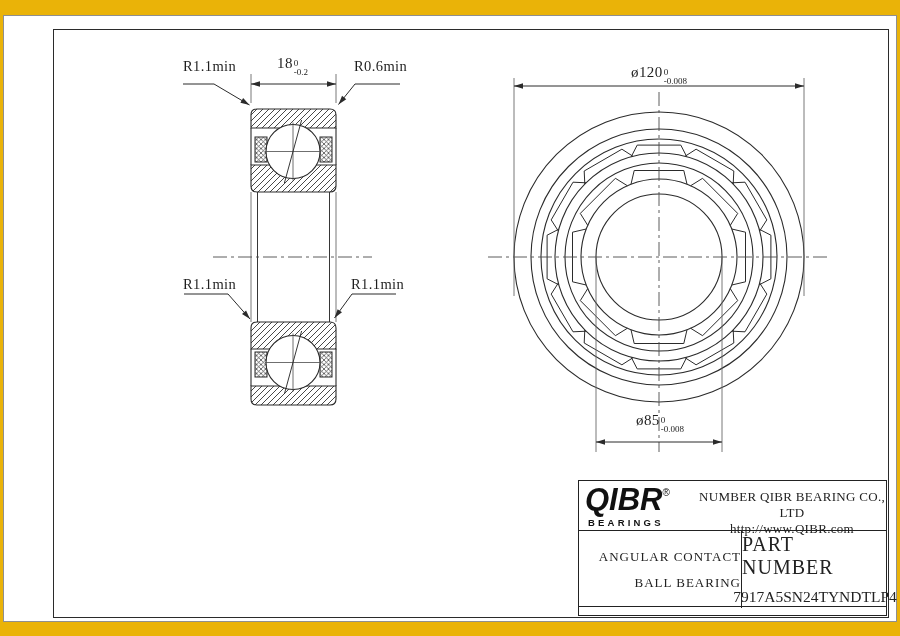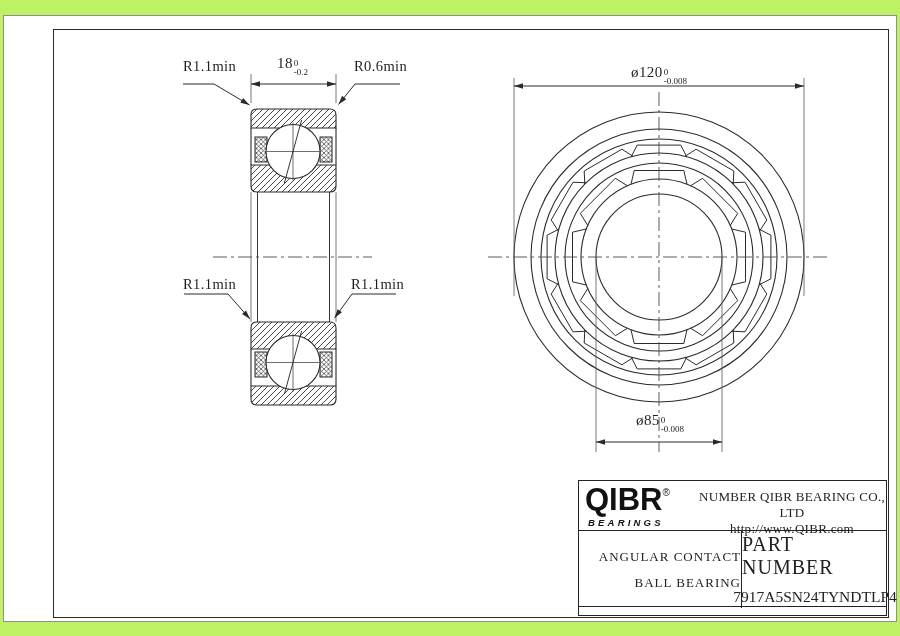--- a/index.html
+++ b/index.html
@@ -1,39 +1,39 @@
 <!DOCTYPE html>
 <html><head>
 <meta charset="utf-8">
 <style>
   html,body{margin:0;padding:0;background:#fff;}
-  #stage{position:relative;width:900px;height:636px;background:#bef264;overflow:hidden;
+  #stage{position:relative;width:900px;height:636px;background:#eab308;overflow:hidden;
          font-family:"Liberation Serif","DejaVu Serif",serif;color:#222;}
   #paper-edge{position:absolute;left:3px;top:15px;width:892px;height:605px;
               border:1.5px solid #8f8f8f;background:#fff;}
   #frame{position:absolute;left:53px;top:29px;width:834px;height:587px;border:1.6px solid #2b2b2b;}
   #drw{position:absolute;left:0;top:0;width:900px;height:636px;}
 
   .dim-text{position:absolute;white-space:nowrap;font-size:14.5px;letter-spacing:.4px;color:#1e1e1e;}
   .dim-val{font-size:15px;}
   .tol{display:inline-flex;flex-direction:column;align-items:flex-start;font-size:9px;
        line-height:9px;margin-left:1px;transform:translateY(-2px);letter-spacing:0;}
   .tol span{font-style:normal;}
 
   
   #title-block{position:absolute;left:578px;top:480px;width:309px;height:136px;
                border:1.8px solid #222;background:#fff;box-sizing:border-box;}
   .tb-hline{position:absolute;left:0;width:100%;height:0;border-top:1.4px solid #222;}
   .tb-vline{position:absolute;top:50px;height:77px;width:0;border-left:1.4px solid #222;}
   #tb-logo{position:absolute;left:6px;top:3px;line-height:1;}
   #tb-logo .logo-main{font-family:"Liberation Sans","DejaVu Sans",sans-serif;font-weight:bold;
-        font-size:31px;letter-spacing:0px;color:#111;}
+        font-size:31px;letter-spacing:0px;color:#111;font-style:italic;}
   #tb-logo .logo-reg{font-family:"Liberation Sans",sans-serif;font-size:10px;vertical-align:14px;color:#111;}
   #tb-logo .logo-sub{font-family:"Liberation Sans","DejaVu Sans",sans-serif;font-weight:bold;
-        font-size:9.5px;letter-spacing:3.2px;color:#111;margin-top:3px;margin-left:3px;font-style:italic;}
+        font-size:9.5px;letter-spacing:3.2px;color:#111;margin-top:3px;margin-left:3px;}
   #tb-company{position:absolute;left:120px;top:8px;width:186px;text-align:center;}
   #tb-company .co-name{font-size:13px;letter-spacing:.3px;}
   #tb-company .co-url{font-size:13px;margin-top:0;letter-spacing:.3px;}
   #tb-cell-left{position:absolute;left:0px;top:50px;width:162px;height:77px;display:flex;
         flex-direction:column;align-items:flex-end;justify-content:center;gap:10px;
         font-size:13px;letter-spacing:1px;}
   #tb-cell-right{position:absolute;left:163px;top:50px;width:146px;height:77px;display:flex;
         flex-direction:column;align-items:center;justify-content:center;gap:9px;}
   #tb-cell-right .pn-label{font-size:20px;letter-spacing:1px;}
   #tb-cell-right .pn-value{font-size:15.5px;letter-spacing:0px;white-space:nowrap;}

